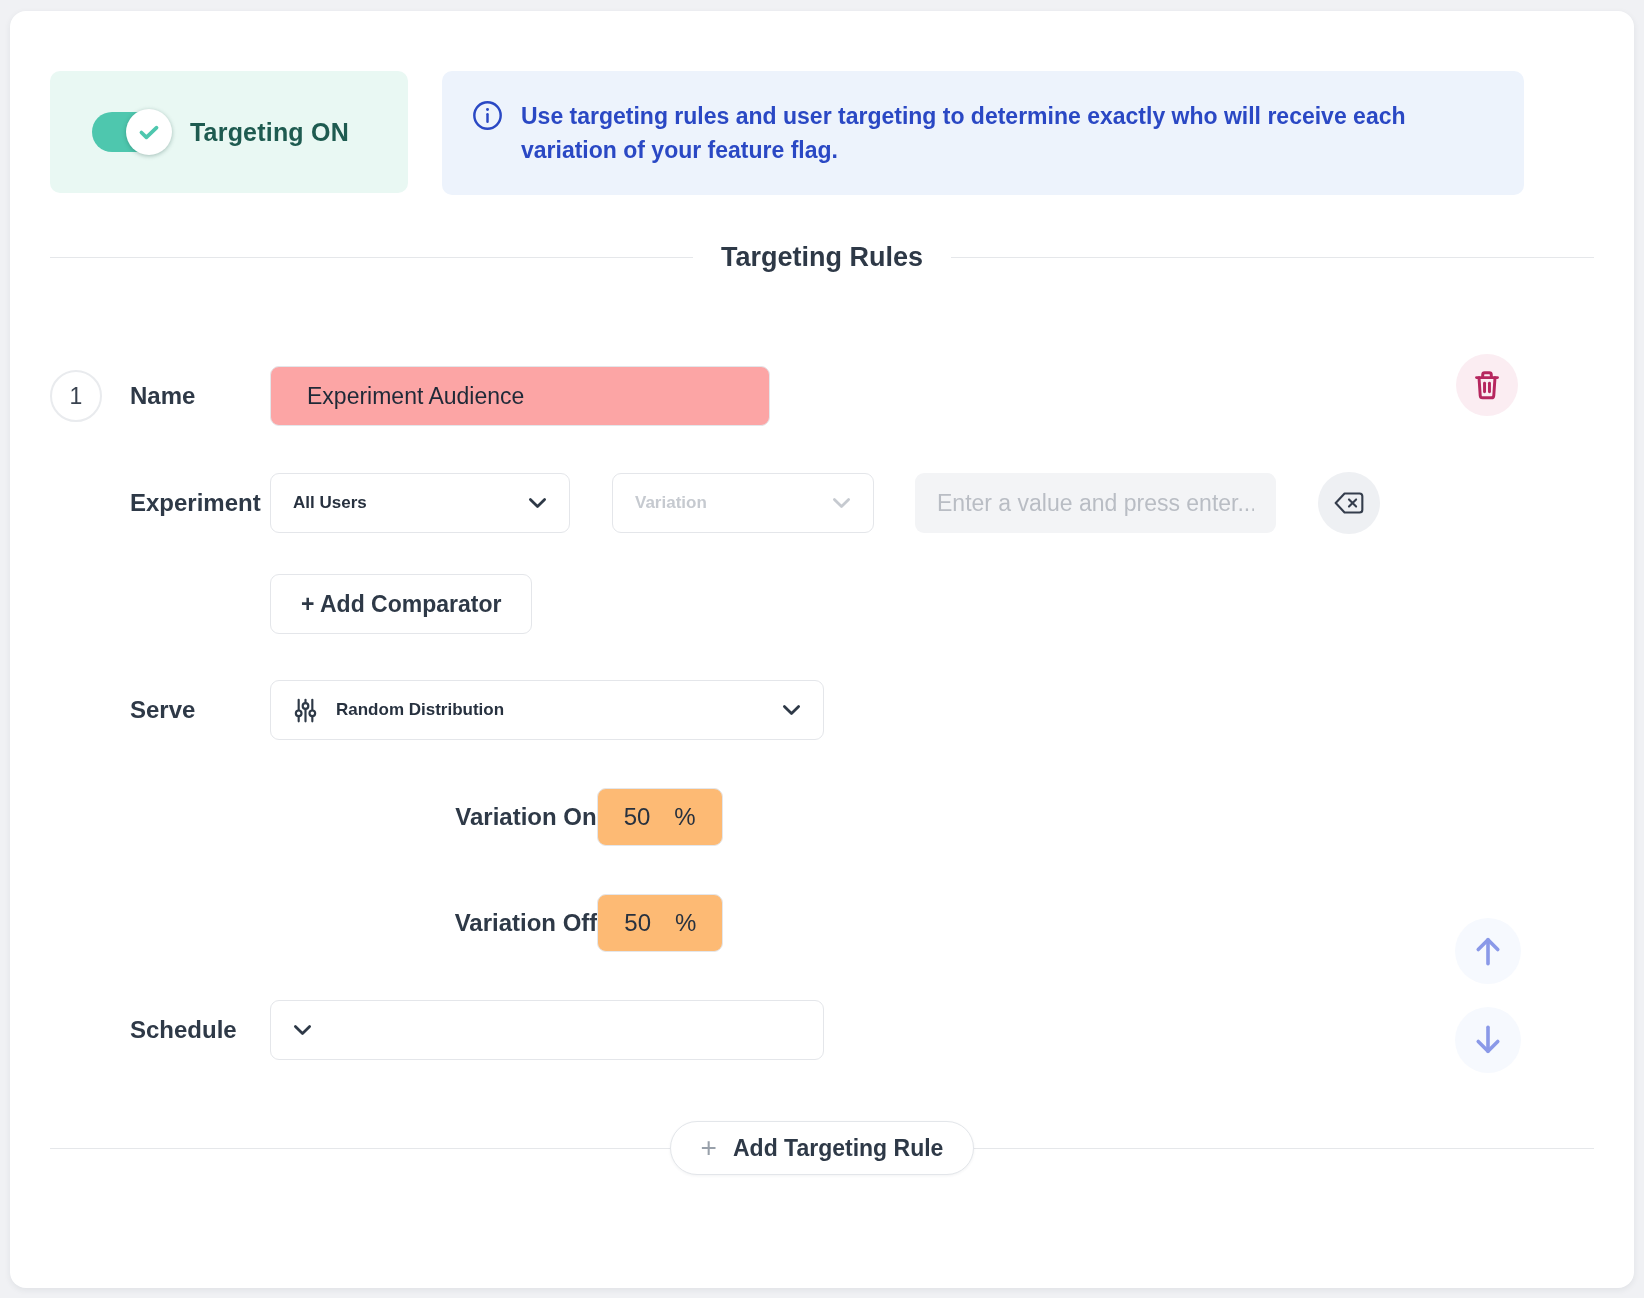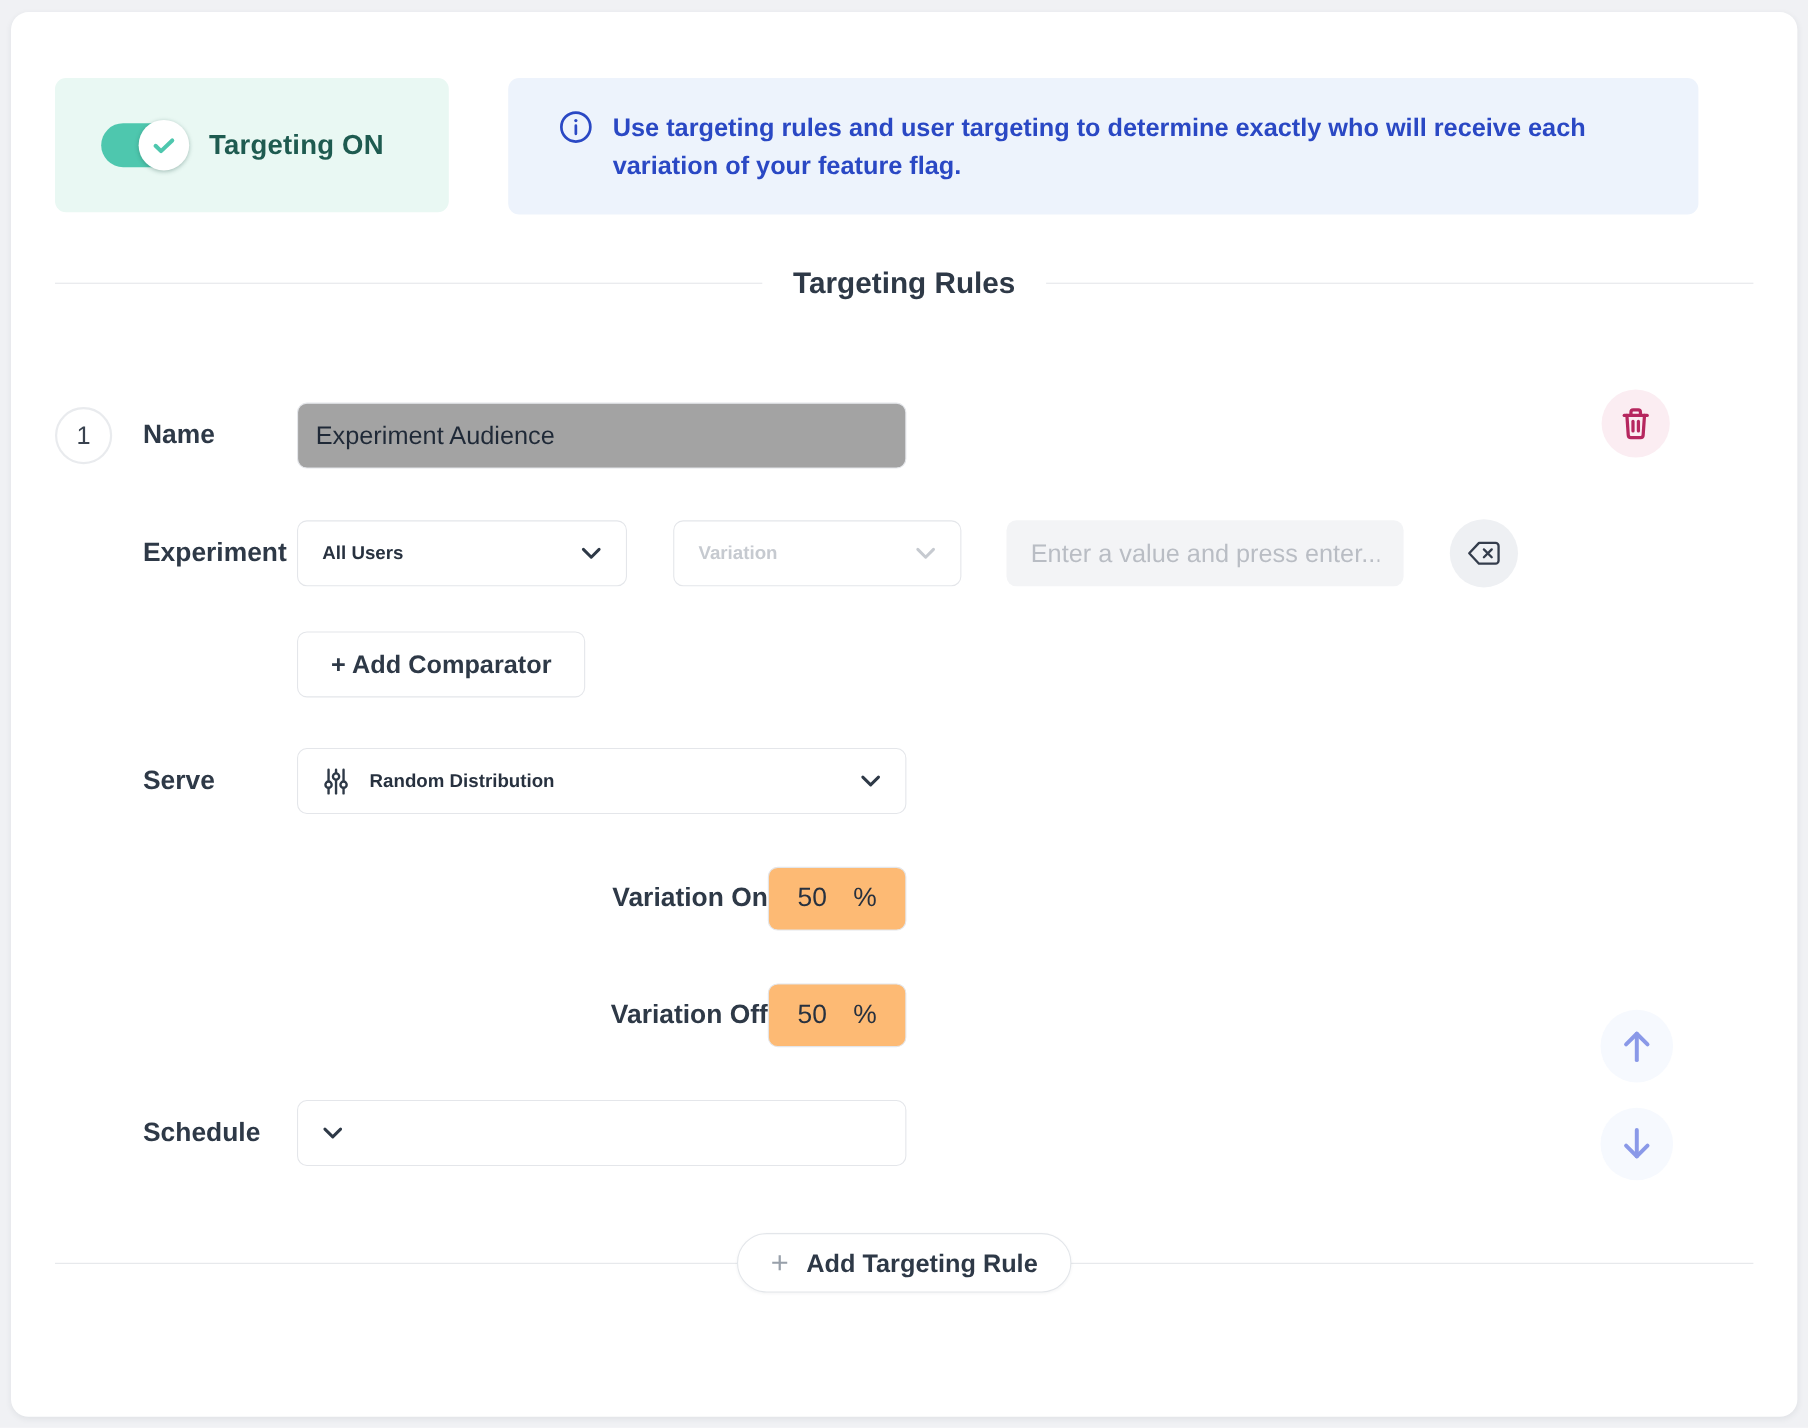--- a/index.html
+++ b/index.html
@@ -31,44 +31,44 @@
     display:flex;align-items:center;padding-left:42px;flex:none;
   }
   .switch{position:relative;width:78px;height:40px;background:var(--teal);border-radius:20px;flex:none;cursor:pointer;}
   .knob{
     position:absolute;right:-2px;top:-3px;width:46px;height:46px;border-radius:50%;
     background:#fff;box-shadow:0 1px 4px rgba(30,80,70,.35);
     display:flex;align-items:center;justify-content:center;
   }
   .toggle-label{margin-left:20px;font-size:25px;font-weight:700;color:var(--teal-dark);letter-spacing:.2px;}
   .banner{
-    margin-left:54px;width:1082px;min-height:124px;background:var(--blue-bg);border-radius:10px;
-    display:flex;align-items:center;padding:24px 46px;gap:18px;
+    margin-left:34px;width:1082px;min-height:124px;background:var(--blue-bg);border-radius:10px;
+    display:flex;align-items:center;padding:24px 30px;gap:18px;
   }
   .banner svg{flex:none;align-self:flex-start;margin-top:5px;}
   .banner-text{font-size:23px;line-height:34px;font-weight:600;color:var(--blue);max-width:960px;}
   
   .section-header{
     position:absolute;left:40px;right:40px;top:226px;height:40px;
     display:flex;align-items:center;
   }
   .h-line{flex:1;border-top:1px solid #E5E7EA;height:0;}
   .section-title{padding:0 28px;font-size:27px;font-weight:700;color:var(--ink);}
   
   .rule{position:absolute;left:40px;right:40px;top:355px;}
   .row{display:grid;grid-template-columns:80px 140px 1fr;align-items:center;}
   .num-badge{
     width:52px;height:52px;border-radius:50%;border:2px solid #E9EBEE;
     display:flex;align-items:center;justify-content:center;
     font-size:23px;color:#39424F;background:#fff;
   }
   .field-label{font-size:24px;font-weight:600;color:var(--ink);}
   .text-input{
-    width:554px;height:60px;border:1px solid var(--border);border-radius:9px;
-    font-family:inherit;font-size:23px;color:#1F2937;padding:0 16px;background:#a3a3a3;outline:none;
+    width:500px;height:60px;border:1px solid var(--border);border-radius:9px;
+    font-family:inherit;font-size:23px;color:#1F2937;padding:0 36px;background:#fca5a5;outline:none;
   }
   .select{
     height:60px;border:1px solid var(--border);border-radius:9px;background:#fff;
     display:flex;align-items:center;padding:0 22px;cursor:pointer;color:var(--ink);
   }
   .select .sel-text{font-size:17px;font-weight:600;color:#27313F;flex:1;white-space:nowrap;}
   .select svg{flex:none;}
   .select.disabled{color:#C6CAD0;}
   .select.disabled .sel-text{color:#C6CAD0;}
   .def-controls{display:flex;align-items:center;}
@@ -87,21 +87,21 @@
   .row-adddef{margin-top:40px;}
   .add-def-btn{
     grid-column:3;justify-self:start;height:60px;padding:0 30px;background:#fff;
     border:1px solid var(--border);border-radius:9px;font-family:inherit;
     font-size:23px;font-weight:600;color:var(--ink);cursor:pointer;
   }
   .row-serve{margin-top:46px;}
   .sel-serve,.sel-schedule{width:554px;}
   .sel-serve .sliders{margin-right:18px;}
   .row-var{margin-top:48px;}
-  .var-line{width:554px;display:flex;align-items:center;justify-content:flex-end;}
+  .var-line{width:554px;display:flex;align-items:center;justify-content:center;margin-left:42px;}
   .pct-box{
     width:126px;height:58px;border:1px solid var(--border);border-radius:9px;background:#fdba74;
     display:flex;align-items:center;justify-content:space-between;padding:0 26px;cursor:text;
   }
   .pct-box span{font-size:24px;color:#27313F;}
   .row-schedule{margin-top:48px;}
   
   .trash-btn{position:absolute;right:116px;top:343px;width:62px;height:62px;background:var(--pink-bg);}
   .arrow-btn{position:absolute;right:113px;width:66px;height:66px;background:var(--periwinkle-bg);}
   .arrow-up{top:907px;}

